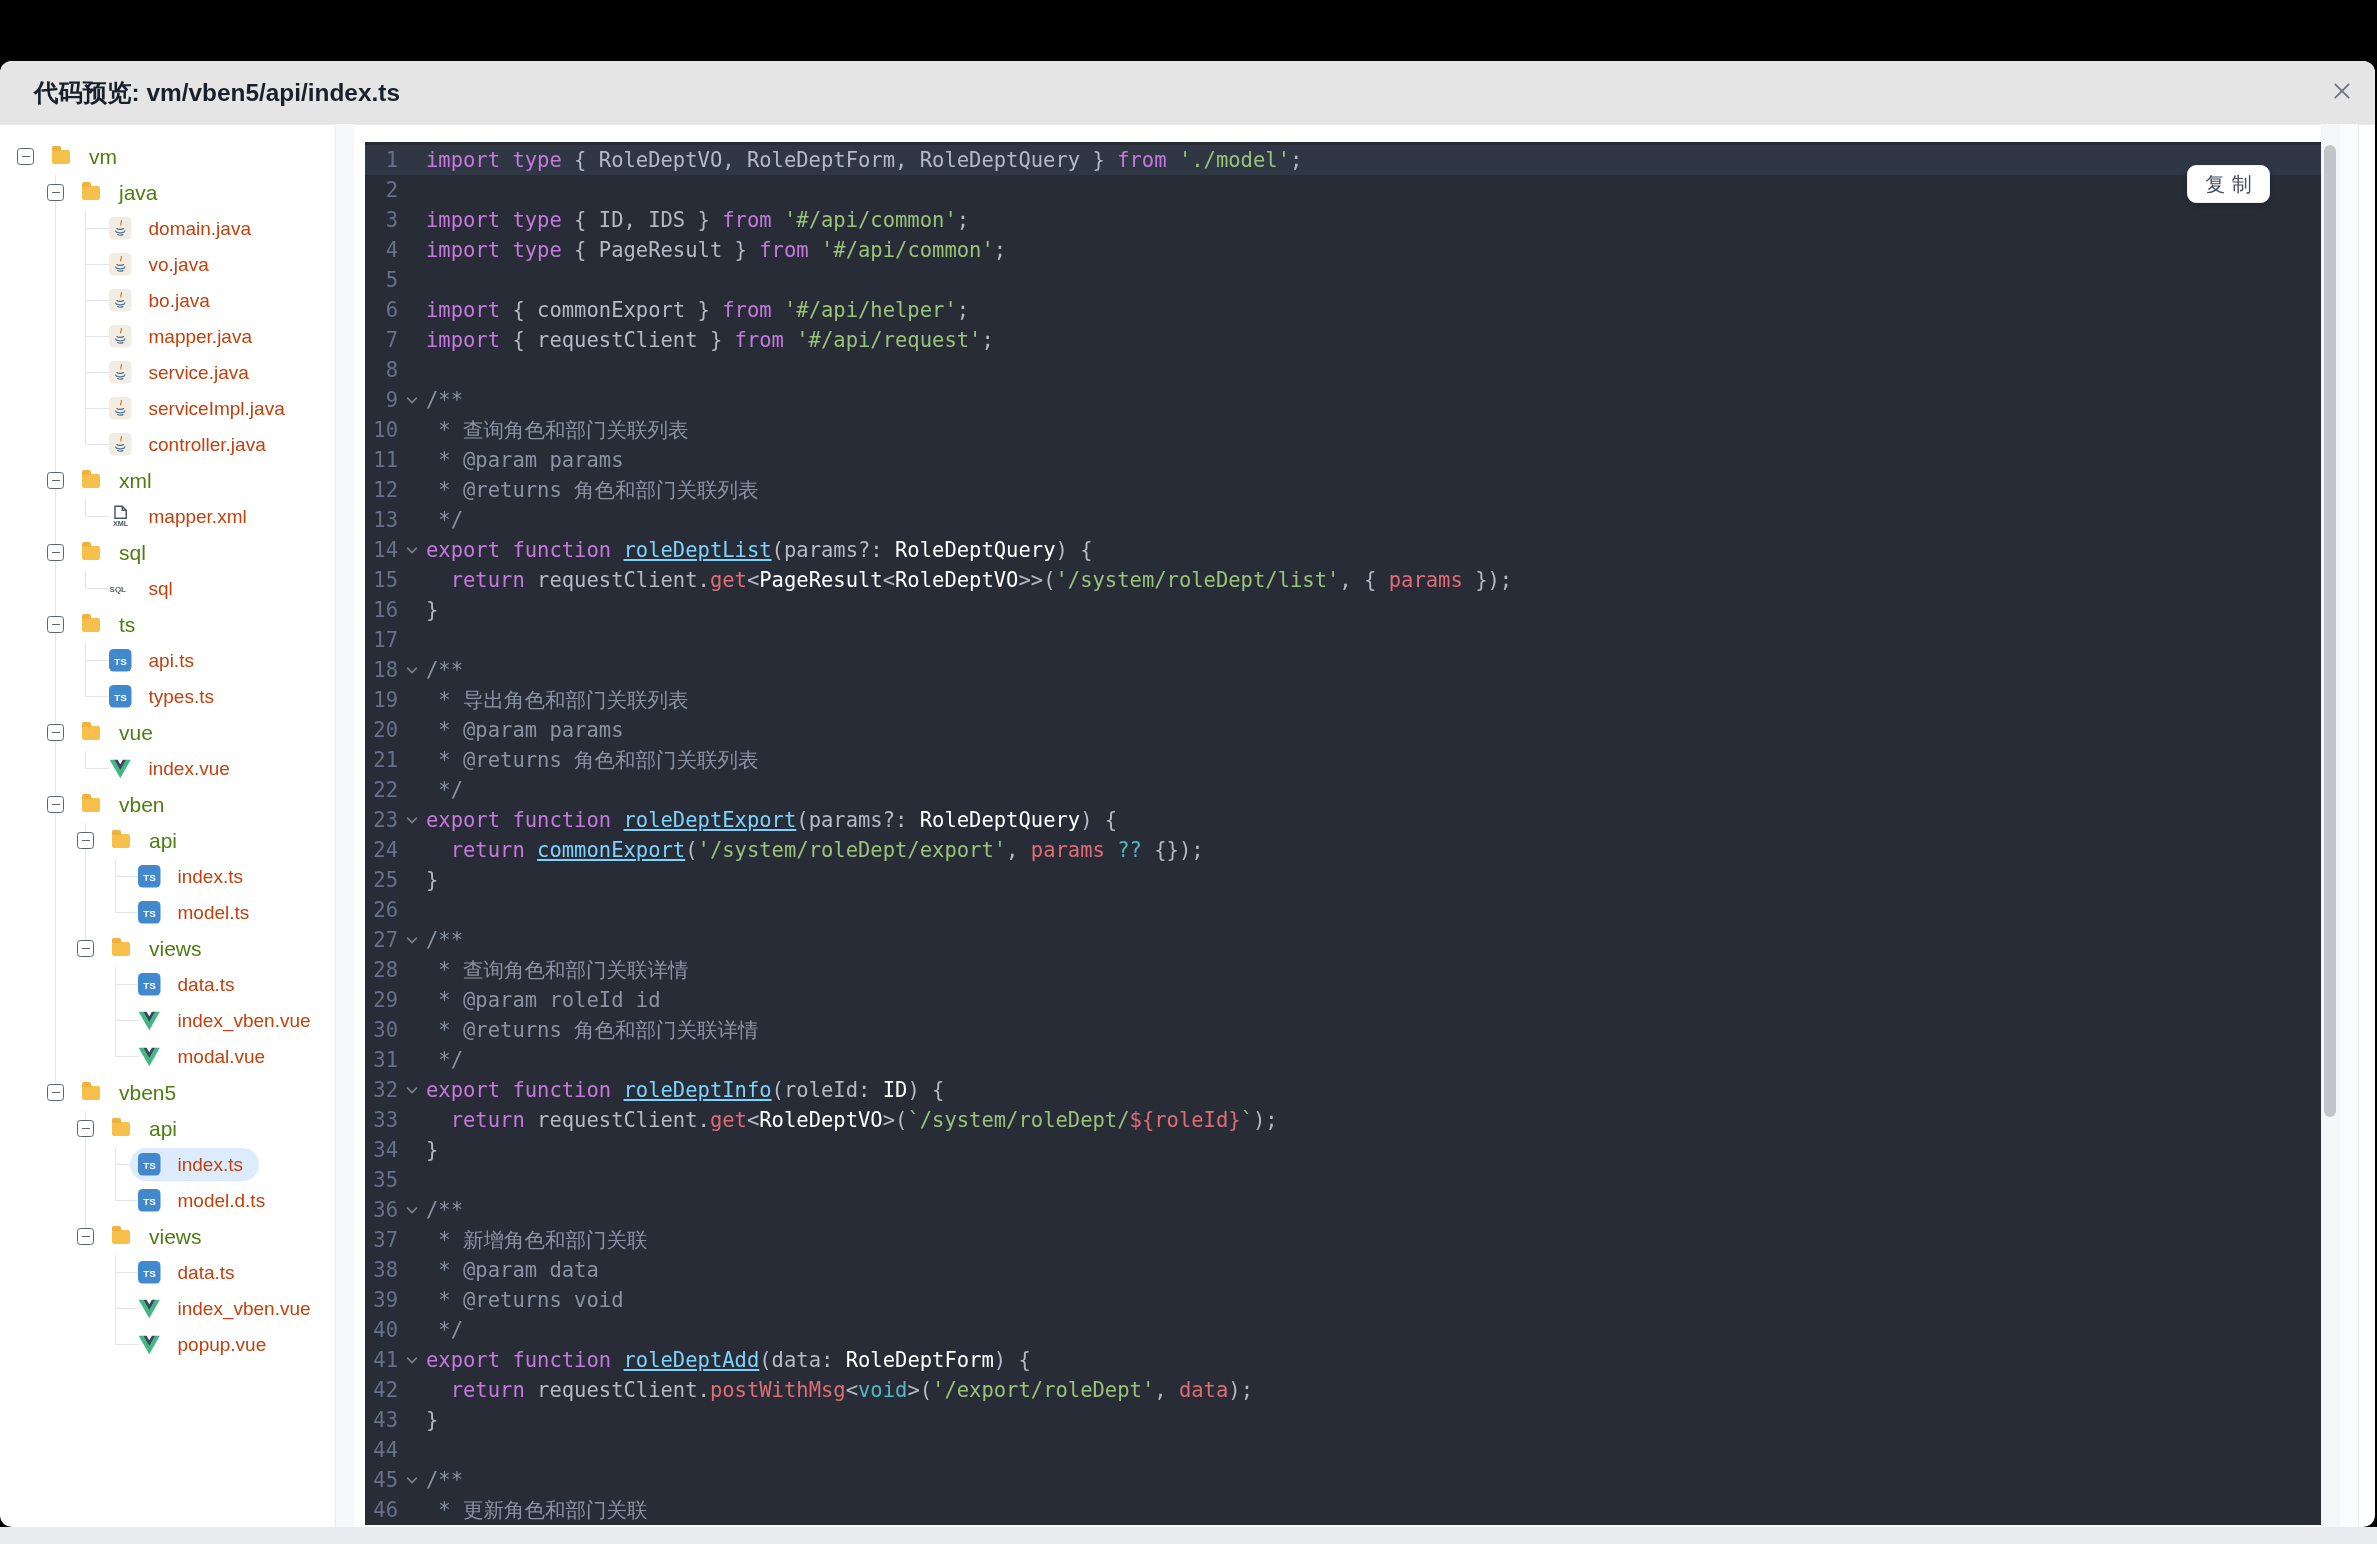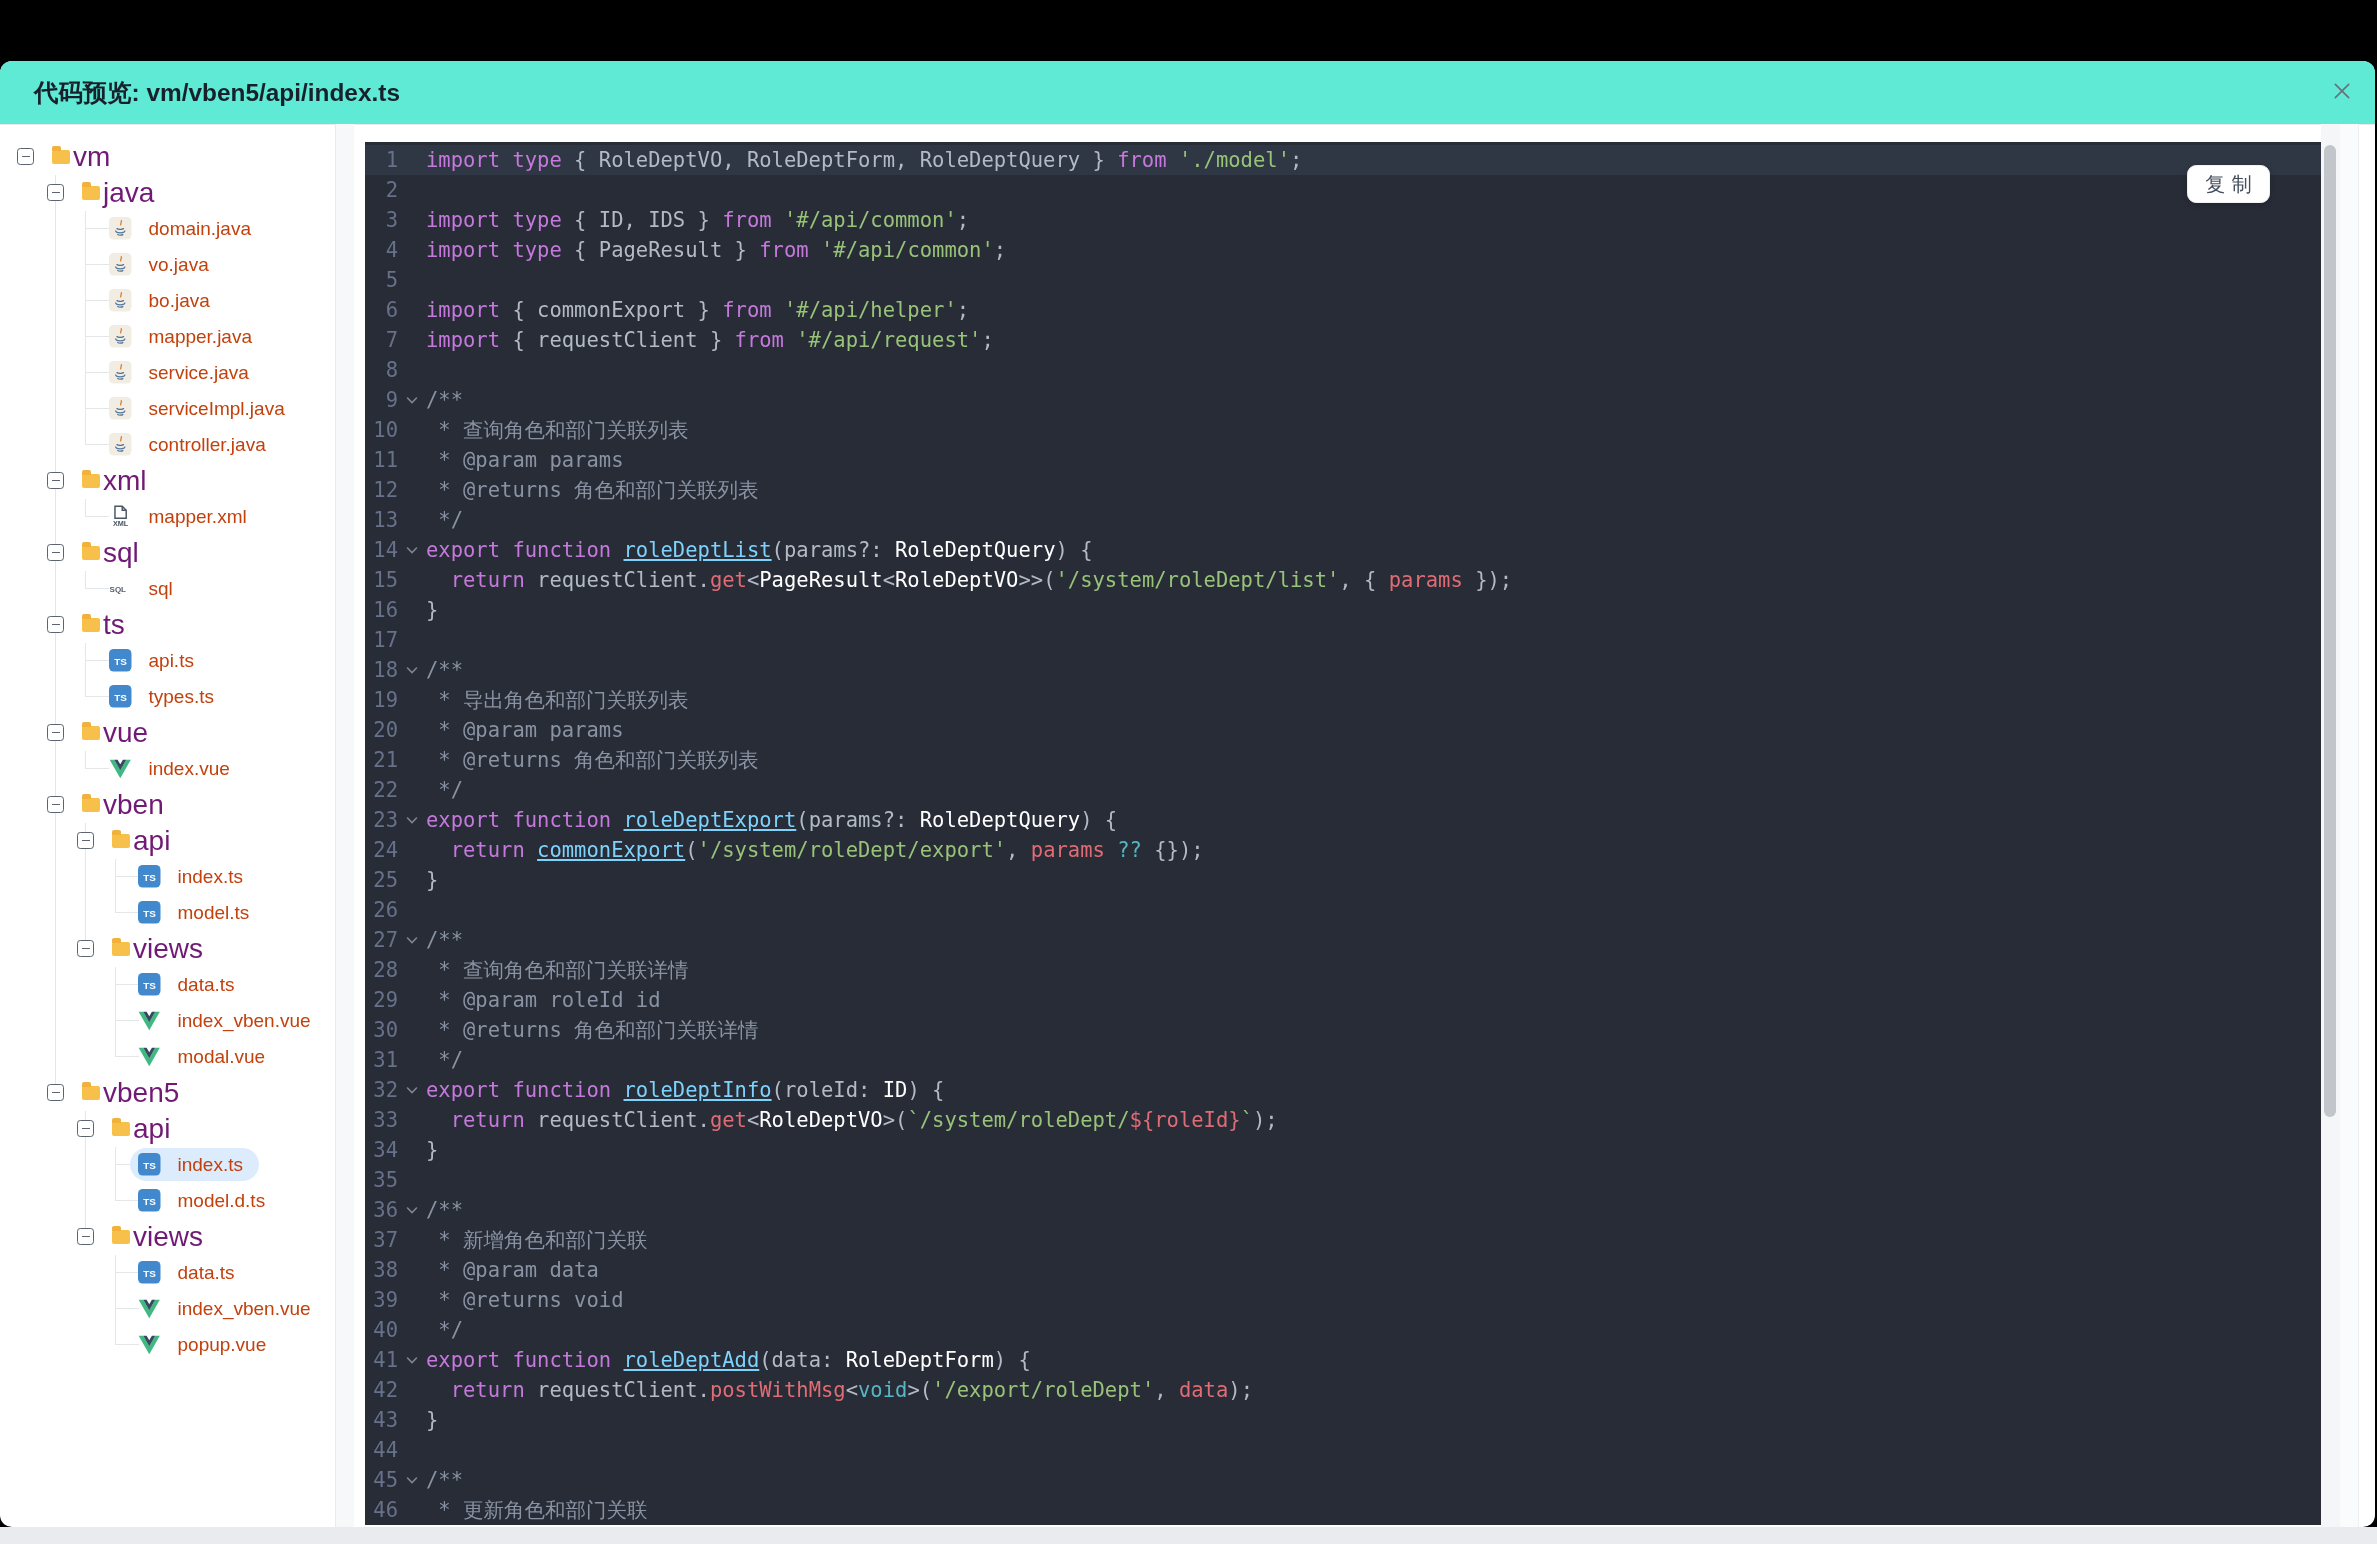--- a/index.html
+++ b/index.html
@@ -1,37 +1,37 @@
 <!DOCTYPE html>
 <html style="font-size:10.6px"><head>
 <meta charset="utf-8">
 <style>
   html,body{margin:0;padding:0;}
   .screen{position:relative;width:2377px;height:1544px;background:#000;overflow:hidden;
           font-family:"Liberation Sans","DejaVu Sans",sans-serif;}
   .bottom-strip{position:absolute;left:0;top:1527px;width:2377px;height:17px;background:#e9ebee;}
   .modal{position:absolute;left:0;top:61px;width:2375px;height:1466px;background:#fff;
          border-radius:12px;overflow:hidden;}
-  .titlebar{position:absolute;left:0;top:0;width:100%;height:63px;border-bottom:1.3px solid #e8eaed;background:#5eead4;}
+  .titlebar{position:absolute;left:0;top:0;width:100%;height:63px;border-bottom:1.3px solid #e8eaed;background:#e5e5e5;}
   .title{position:absolute;left:34px;top:0;line-height:63px;font-size:24.4px;font-weight:700;color:#17202b;}
   .close-btn{position:absolute;right:18.5px;top:17px;width:29px;height:29px;display:flex;
              align-items:center;justify-content:center;cursor:pointer;background:none;border:none;padding:0;}
   
   .tree{position:absolute;left:0;top:63px;width:334px;height:1403px;overflow:hidden;padding-top:14.5px;box-sizing:border-box;}
   .tree-track{position:absolute;left:335px;top:63px;width:18px;height:1403px;background:#f7f8f9;border-left:0.7px solid #e8eaed;}
   .tree-row{position:relative;height:36px;display:flex;align-items:center;}
   .guide{position:absolute;width:1.3px;background:#e4e7ea;}
   .tick{position:absolute;height:1.3px;background:#e4e7ea;}
   .row-content{position:relative;display:flex;align-items:center;z-index:1;}
   .exp{width:17px;height:17px;border:1.7px solid #5b6570;border-radius:3.3px;background:#fff;
        display:flex;align-items:center;justify-content:center;flex:none;box-sizing:border-box;}
   .exp::after{content:"";width:8px;height:1.7px;background:#5b6570;display:block;}
   .folder-ico{width:18px;height:14px;background:#f7c04a;border-radius:2px;position:relative;flex:none;margin-left:18px;}
   .folder-ico::before{content:"";position:absolute;left:0;top:-3.3px;width:8.6px;height:4.6px;background:#f0b23c;border-radius:2px 2px 0 0;}
-  .tree-label{margin-left:3px;font-size:28px;color:#701a75;white-space:nowrap;}
+  .tree-label{margin-left:19px;font-size:21px;color:#4d7c0f;white-space:nowrap;}
   .file-ico{width:22.5px;height:22.5px;flex:none;display:flex;align-items:center;justify-content:center;}
   .file-label{margin-left:17px;font-size:19px;color:#c2410c;white-space:nowrap;}
   .pill{display:flex;align-items:center;border-radius:17px;padding:5.3px 16px 5.3px 8px;margin-left:-8px;}
   .pill.sel{background:#dcecfd;}
   
   .code{position:absolute;left:365px;top:81px;width:1956px;height:1380px;background:#272c37;
         overflow:hidden;font-family:"DejaVu Sans Mono","Liberation Mono",monospace;font-size:20.5px;padding-top:3.3px;}
   .cl{display:flex;height:30px;line-height:30px;}
   .cl.active{background:#303744;}
   .ln{width:33px;text-align:right;color:#67718a;flex:none;}

